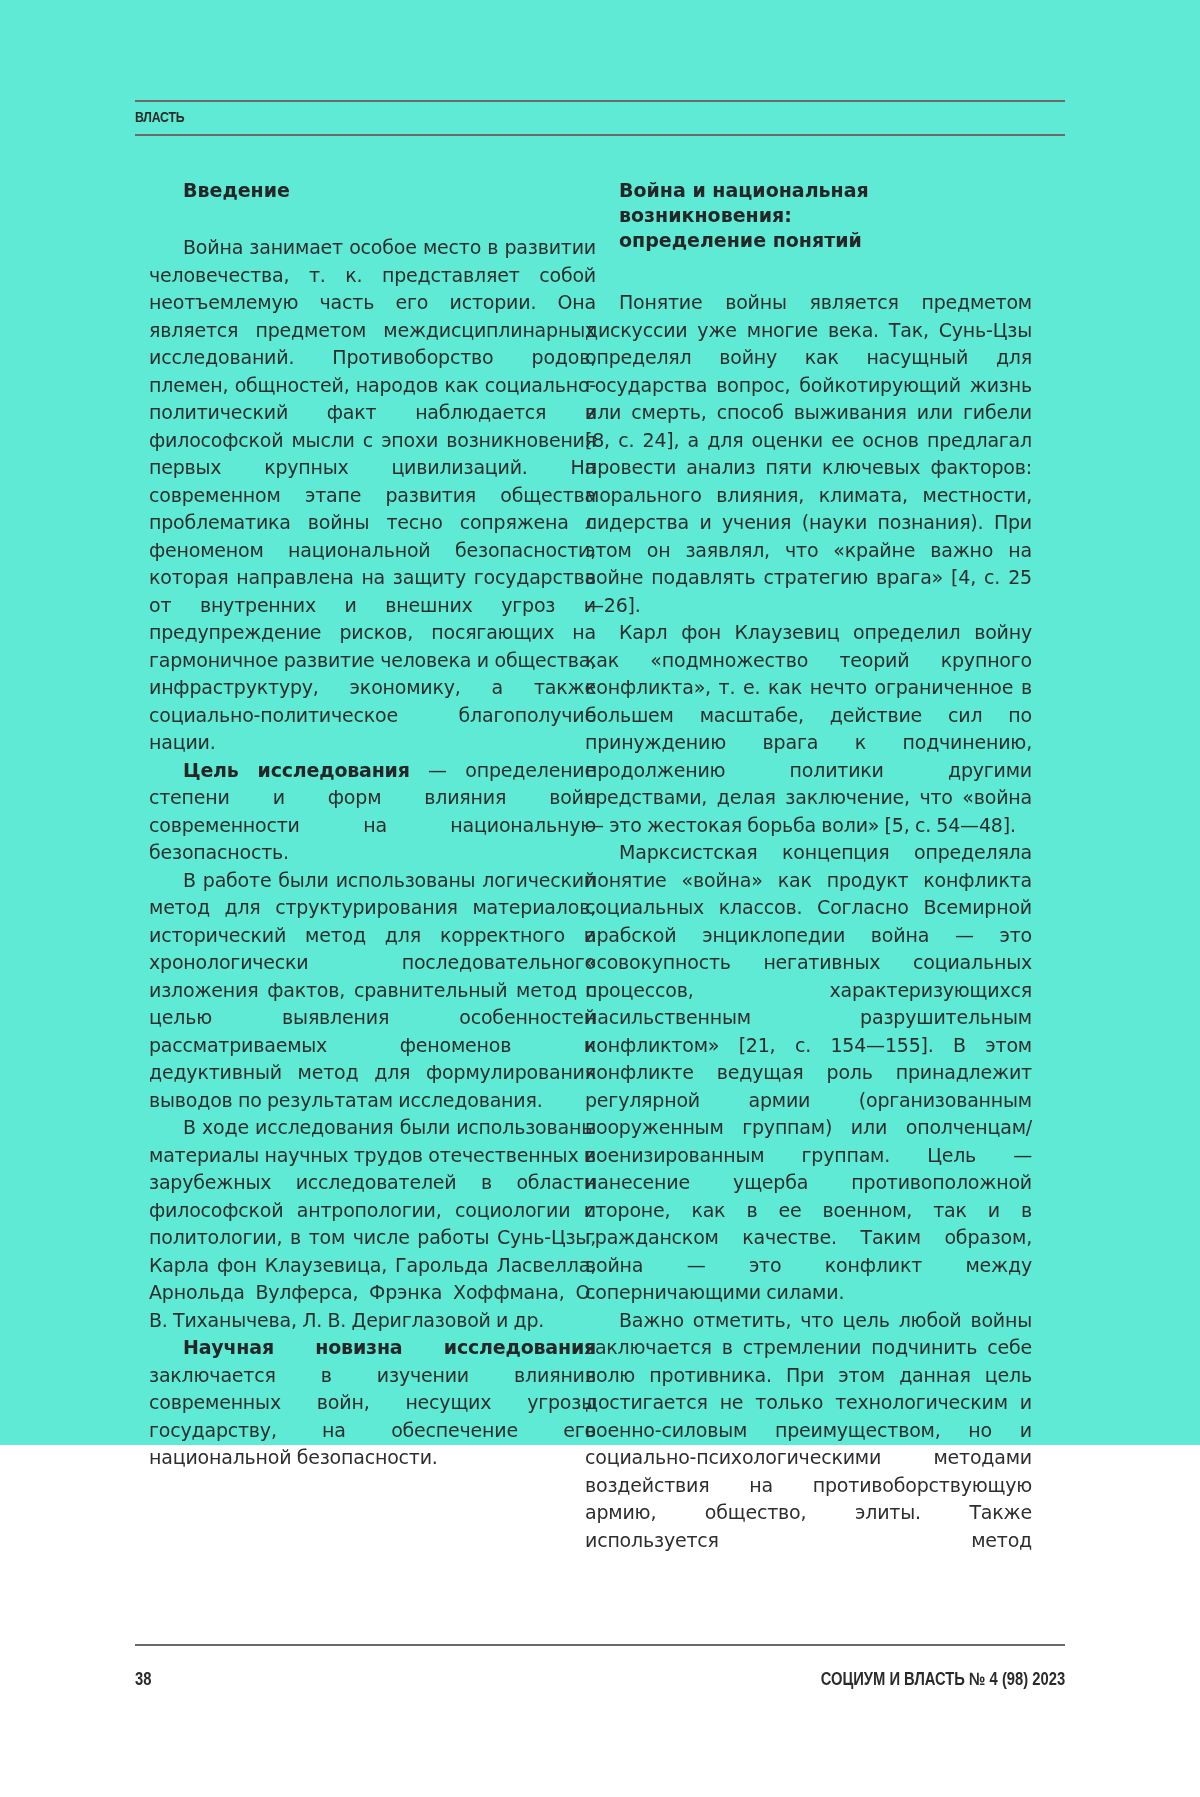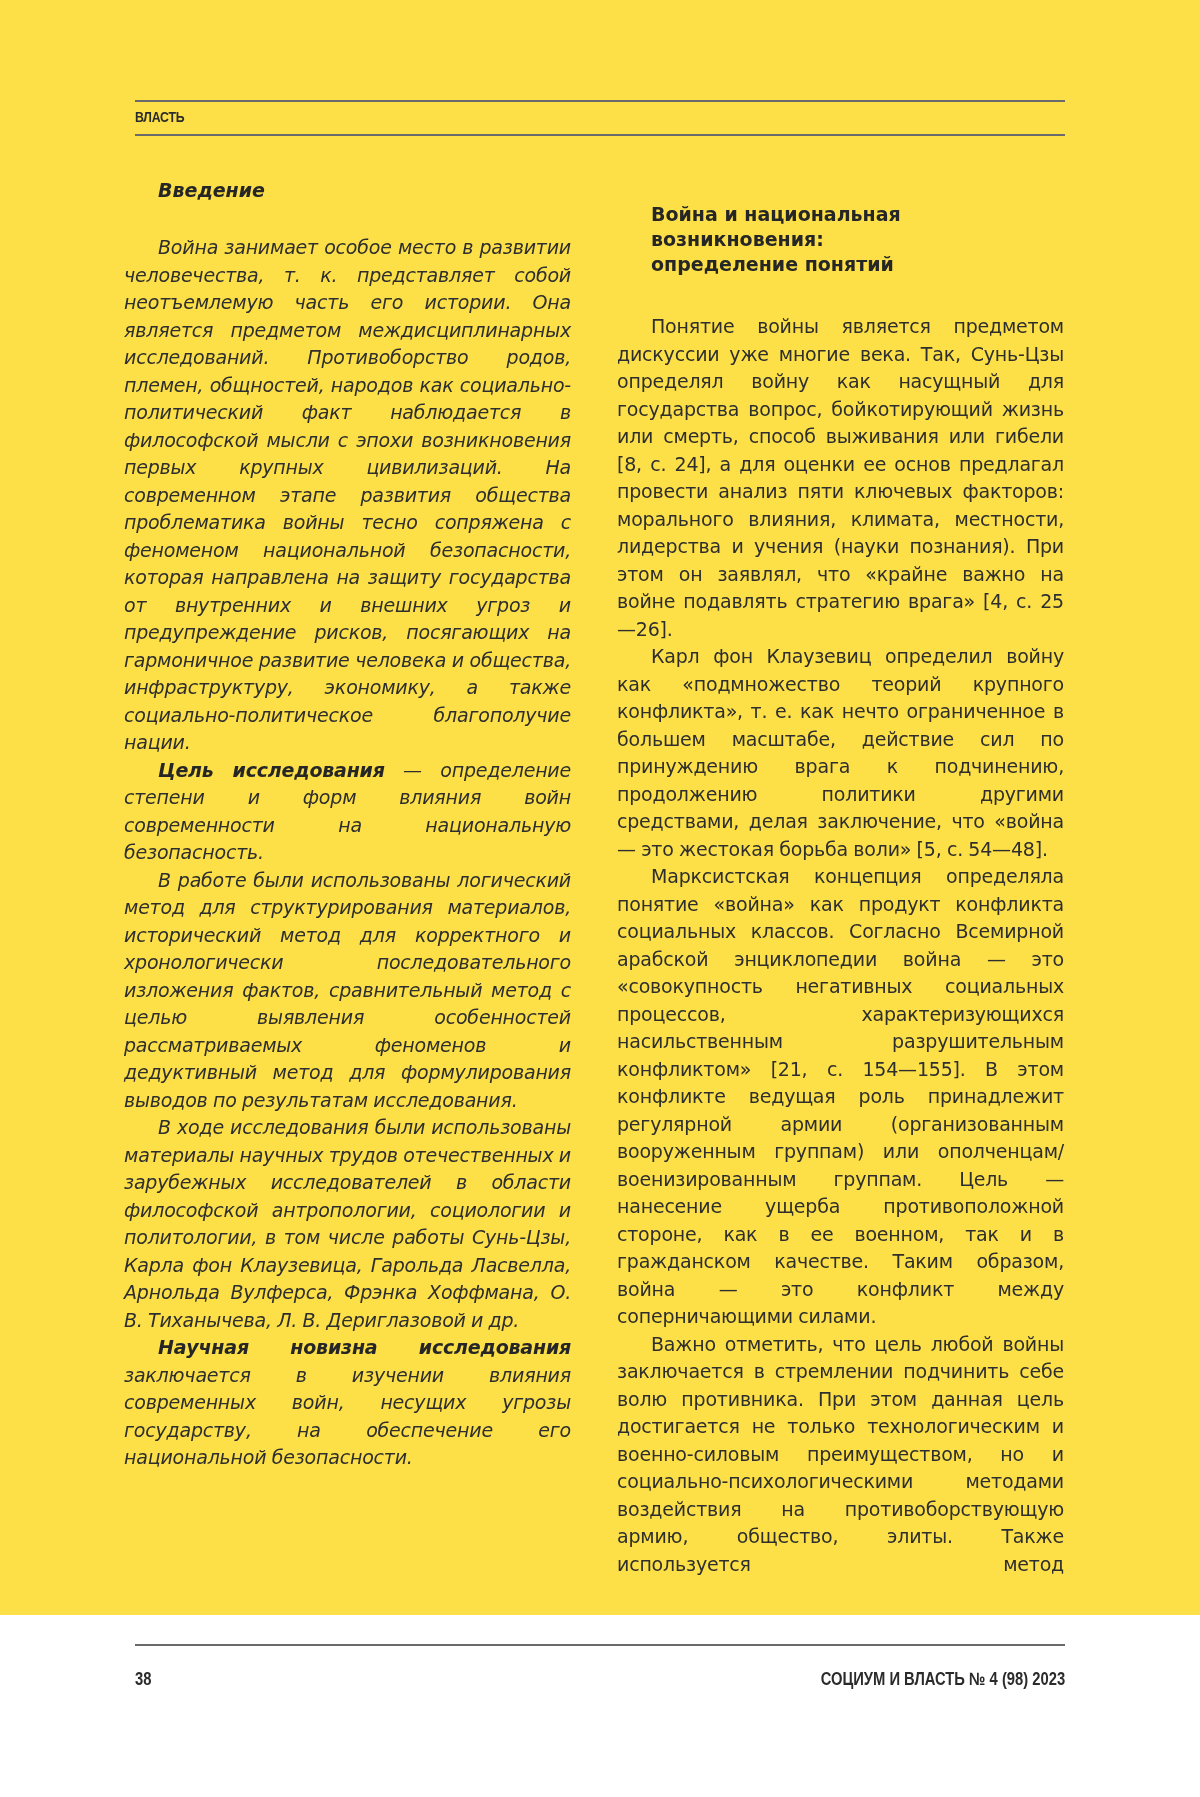--- a/index.html
+++ b/index.html
@@ -1,31 +1,31 @@
 <!DOCTYPE html>
 <html><head>
 <meta charset="utf-8">
 <style>
   html, body { margin: 0; padding: 0; background: #ffffff; }
   body { width: 1200px; height: 1797px; position: relative; overflow: hidden; }
-  .page { position: absolute; left: 0; top: 0; width: 1200px; height: 1615px; background: #fde047; }
+  .page { position: absolute; left: 0; top: 0; width: 1200px; height: 1445px; background: #5eead4; }
   .rule { position: absolute; left: 135px; width: 930px; height: 2px; background: #6a6a6a; }
   .running-head {
     position: absolute; left: 135px; top: 108px;
     font-family: "Liberation Sans", sans-serif; font-weight: bold;
     font-size: 15px; color: #2b2b2b; letter-spacing: -0.3px;
     transform: scaleX(0.82); transform-origin: left center;
   }
   .col {
     position: absolute; top: 178px; width: 447px;
     font-family: "DejaVu Sans", sans-serif; font-size: 19px;
     line-height: 27.5px; color: #2e2e2e;
   }
-  .col.left { left: 124px; font-style: italic; }
-  .col.right { left: 617px; margin-top: 24px; }
+  .col.left { left: 149px; }
+  .col.right { left: 585px; }
   .col h2 {
     margin: 0 0 0 34px; font-size: 19px; font-weight: bold;
     line-height: 25px; color: #262626;
   }
   .col.left h2 { margin-bottom: 31px; }
   .col.right h2 { margin-bottom: 36px; }
   .col p {
     margin: 0; text-indent: 34px; text-align: justify;
     hyphens: manual; word-spacing: -0.5px; letter-spacing: -0.2px;
   }

